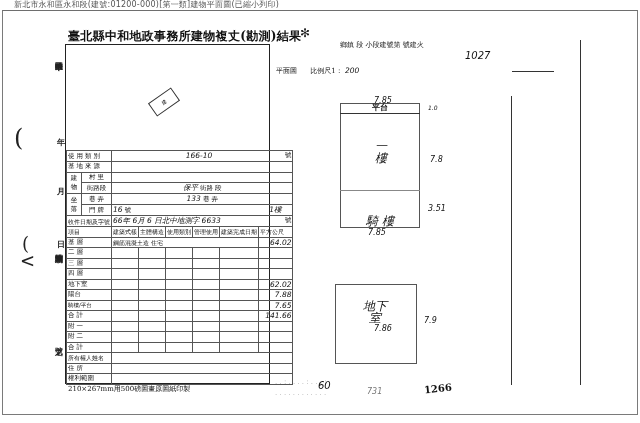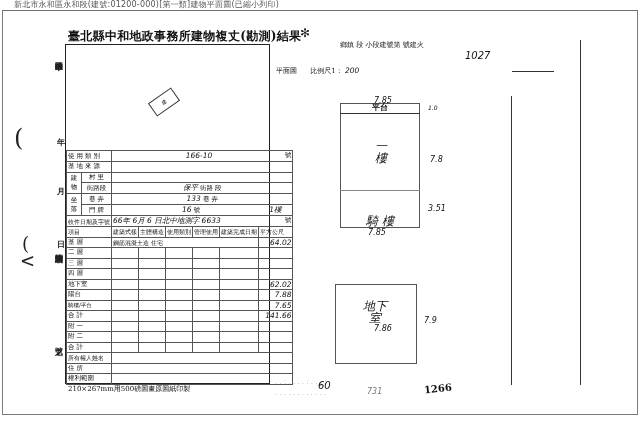--- a/index.html
+++ b/index.html
@@ -110,21 +110,21 @@
       <td style="text-align:center;">街路段</td>
       <td colspan="7" style="text-align:center;"><span class="hw">保平</span> <span>街路 段</span></td>
     </tr>
     <tr>
       <td rowspan="2" style="text-align:center;">坐<br>落</td>
       <td style="text-align:center;">巷 弄</td>
       <td colspan="7" style="text-align:center;"><span class="hw">133</span> <span>巷 弄</span></td>
     </tr>
     <tr>
       <td style="text-align:center;">門 牌</td>
-      <td colspan="7" style="text-align:center;"><span class="hw">16</span> <span>號</span><span class="hw" style="float:right;padding-right:10px;">1樓</span></td>
+      <td colspan="7" style="text-align:left;"><span class="hw">16</span> <span>號</span><span class="hw" style="float:right;padding-right:10px;">1樓</span></td>
     </tr>
     <tr>
       <td colspan="2" style="font-size:6px;">收件日期及字號</td>
       <td colspan="7"><span class="hw">66年 6月 6 日北中地測字 6633</span><span style="float:right;">號</span></td>
     </tr>
     <tr style="font-size:6px;">
       <td colspan="2">項目</td>
       <td>建築式樣</td>
       <td>主體構造</td>
       <td>使用類別</td>

